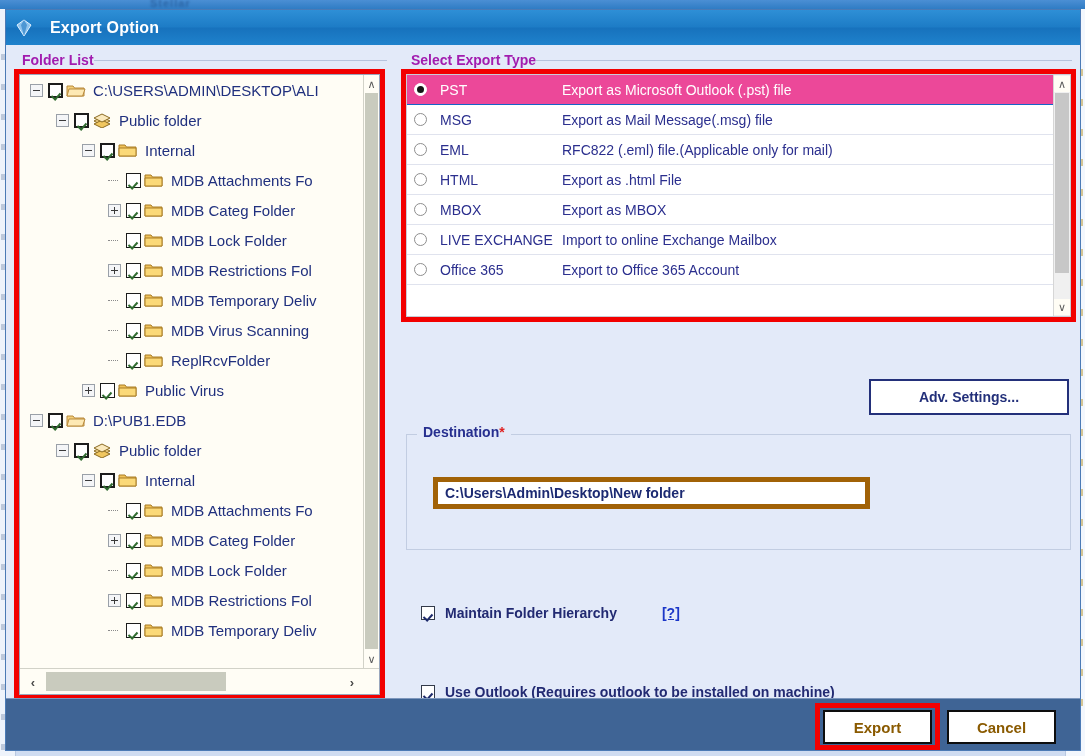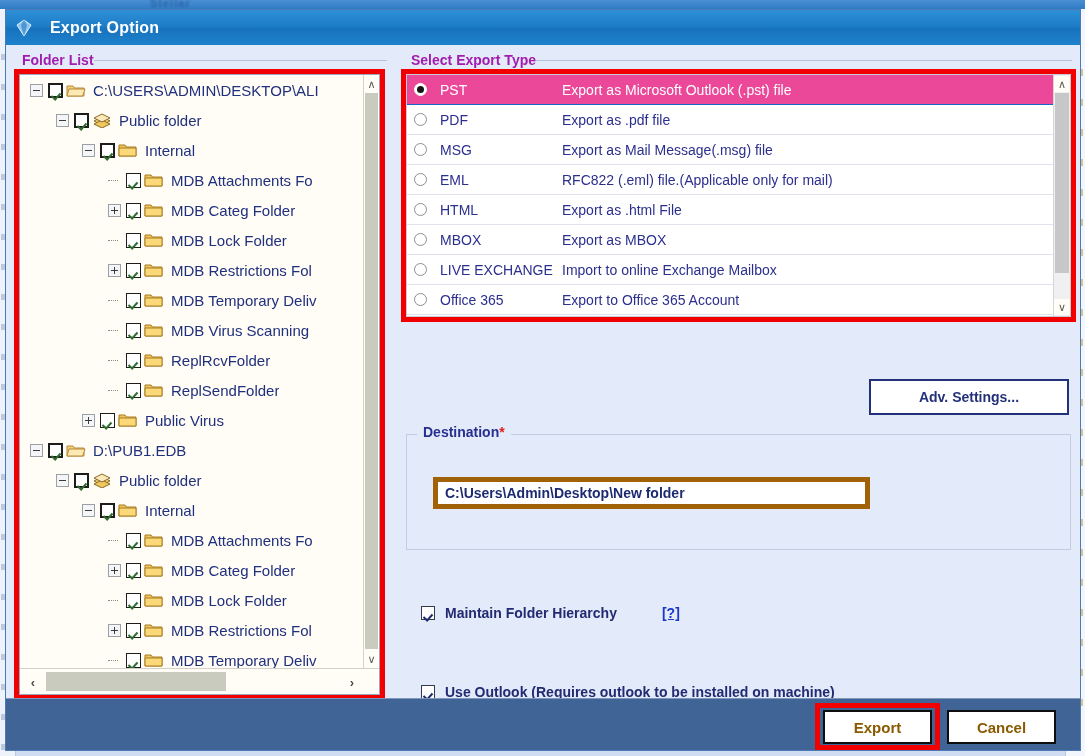--- a/index.html
+++ b/index.html
@@ -486,31 +486,20 @@
                 <span class="dots"></span>
                 <span class="expander-spacer" style="width: 6px; flex-basis: 6px;"></span>
                 <span class="cbx"></span>
                 <span class="ficon"><svg width="20" height="15" viewBox="0 0 20 15">
                     <path d="M1 2h6l1.5 2H18v9H1z" fill="#f0c259" stroke="#a97c25" stroke-width="1"></path>
                     <path d="M1 5h17v8H1z" fill="#fbd978" stroke="#a97c25" stroke-width="1"></path>
                   </svg></span>
                 <span class="lbl">ReplRcvFolder</span>
               </div>
               <div class="trow">
-                <span class="indent" style="width: 84px;"></span>
-                <span class="dots"></span>
-                <span class="expander-spacer" style="width: 6px; flex-basis: 6px;"></span>
-                <span class="cbx"></span>
-                <span class="ficon"><svg width="20" height="15" viewBox="0 0 20 15">
-                    <path d="M1 2h6l1.5 2H18v9H1z" fill="#f0c259" stroke="#a97c25" stroke-width="1"></path>
-                    <path d="M1 5h17v8H1z" fill="#fbd978" stroke="#a97c25" stroke-width="1"></path>
-                  </svg></span>
-                <span class="lbl">ReplSendFolder</span>
-              </div>
-              <div class="trow">
                 <span class="indent" style="width: 58px;"></span>
                 <span class="expander plus"></span>
                 <span class="cbx"></span>
                 <span class="ficon"><svg width="20" height="15" viewBox="0 0 20 15">
                     <path d="M1 2h6l1.5 2H18v9H1z" fill="#f0c259" stroke="#a97c25" stroke-width="1"></path>
                     <path d="M1 5h17v8H1z" fill="#fbd978" stroke="#a97c25" stroke-width="1"></path>
                   </svg></span>
                 <span class="lbl">Public Virus</span>
               </div>
               <div class="trow">
@@ -621,25 +610,20 @@
 
         <div class="etype-list">
           <div class="etype-rows" id="etype-rows">
               <div class="erow sel">
                 <span class="radio"></span>
                 <span class="ename">PST</span>
                 <span class="edesc">Export as Microsoft Outlook (.pst) file</span>
               </div>
               <div class="erow">
                 <span class="radio"></span>
-                <span class="ename">PDF</span>
-                <span class="edesc">Export as .pdf file</span>
-              </div>
-              <div class="erow">
-                <span class="radio"></span>
                 <span class="ename">MSG</span>
                 <span class="edesc">Export as Mail Message(.msg) file</span>
               </div>
               <div class="erow">
                 <span class="radio"></span>
                 <span class="ename">EML</span>
                 <span class="edesc">RFC822 (.eml) file.(Applicable only for mail)</span>
               </div>
               <div class="erow">
                 <span class="radio"></span>

